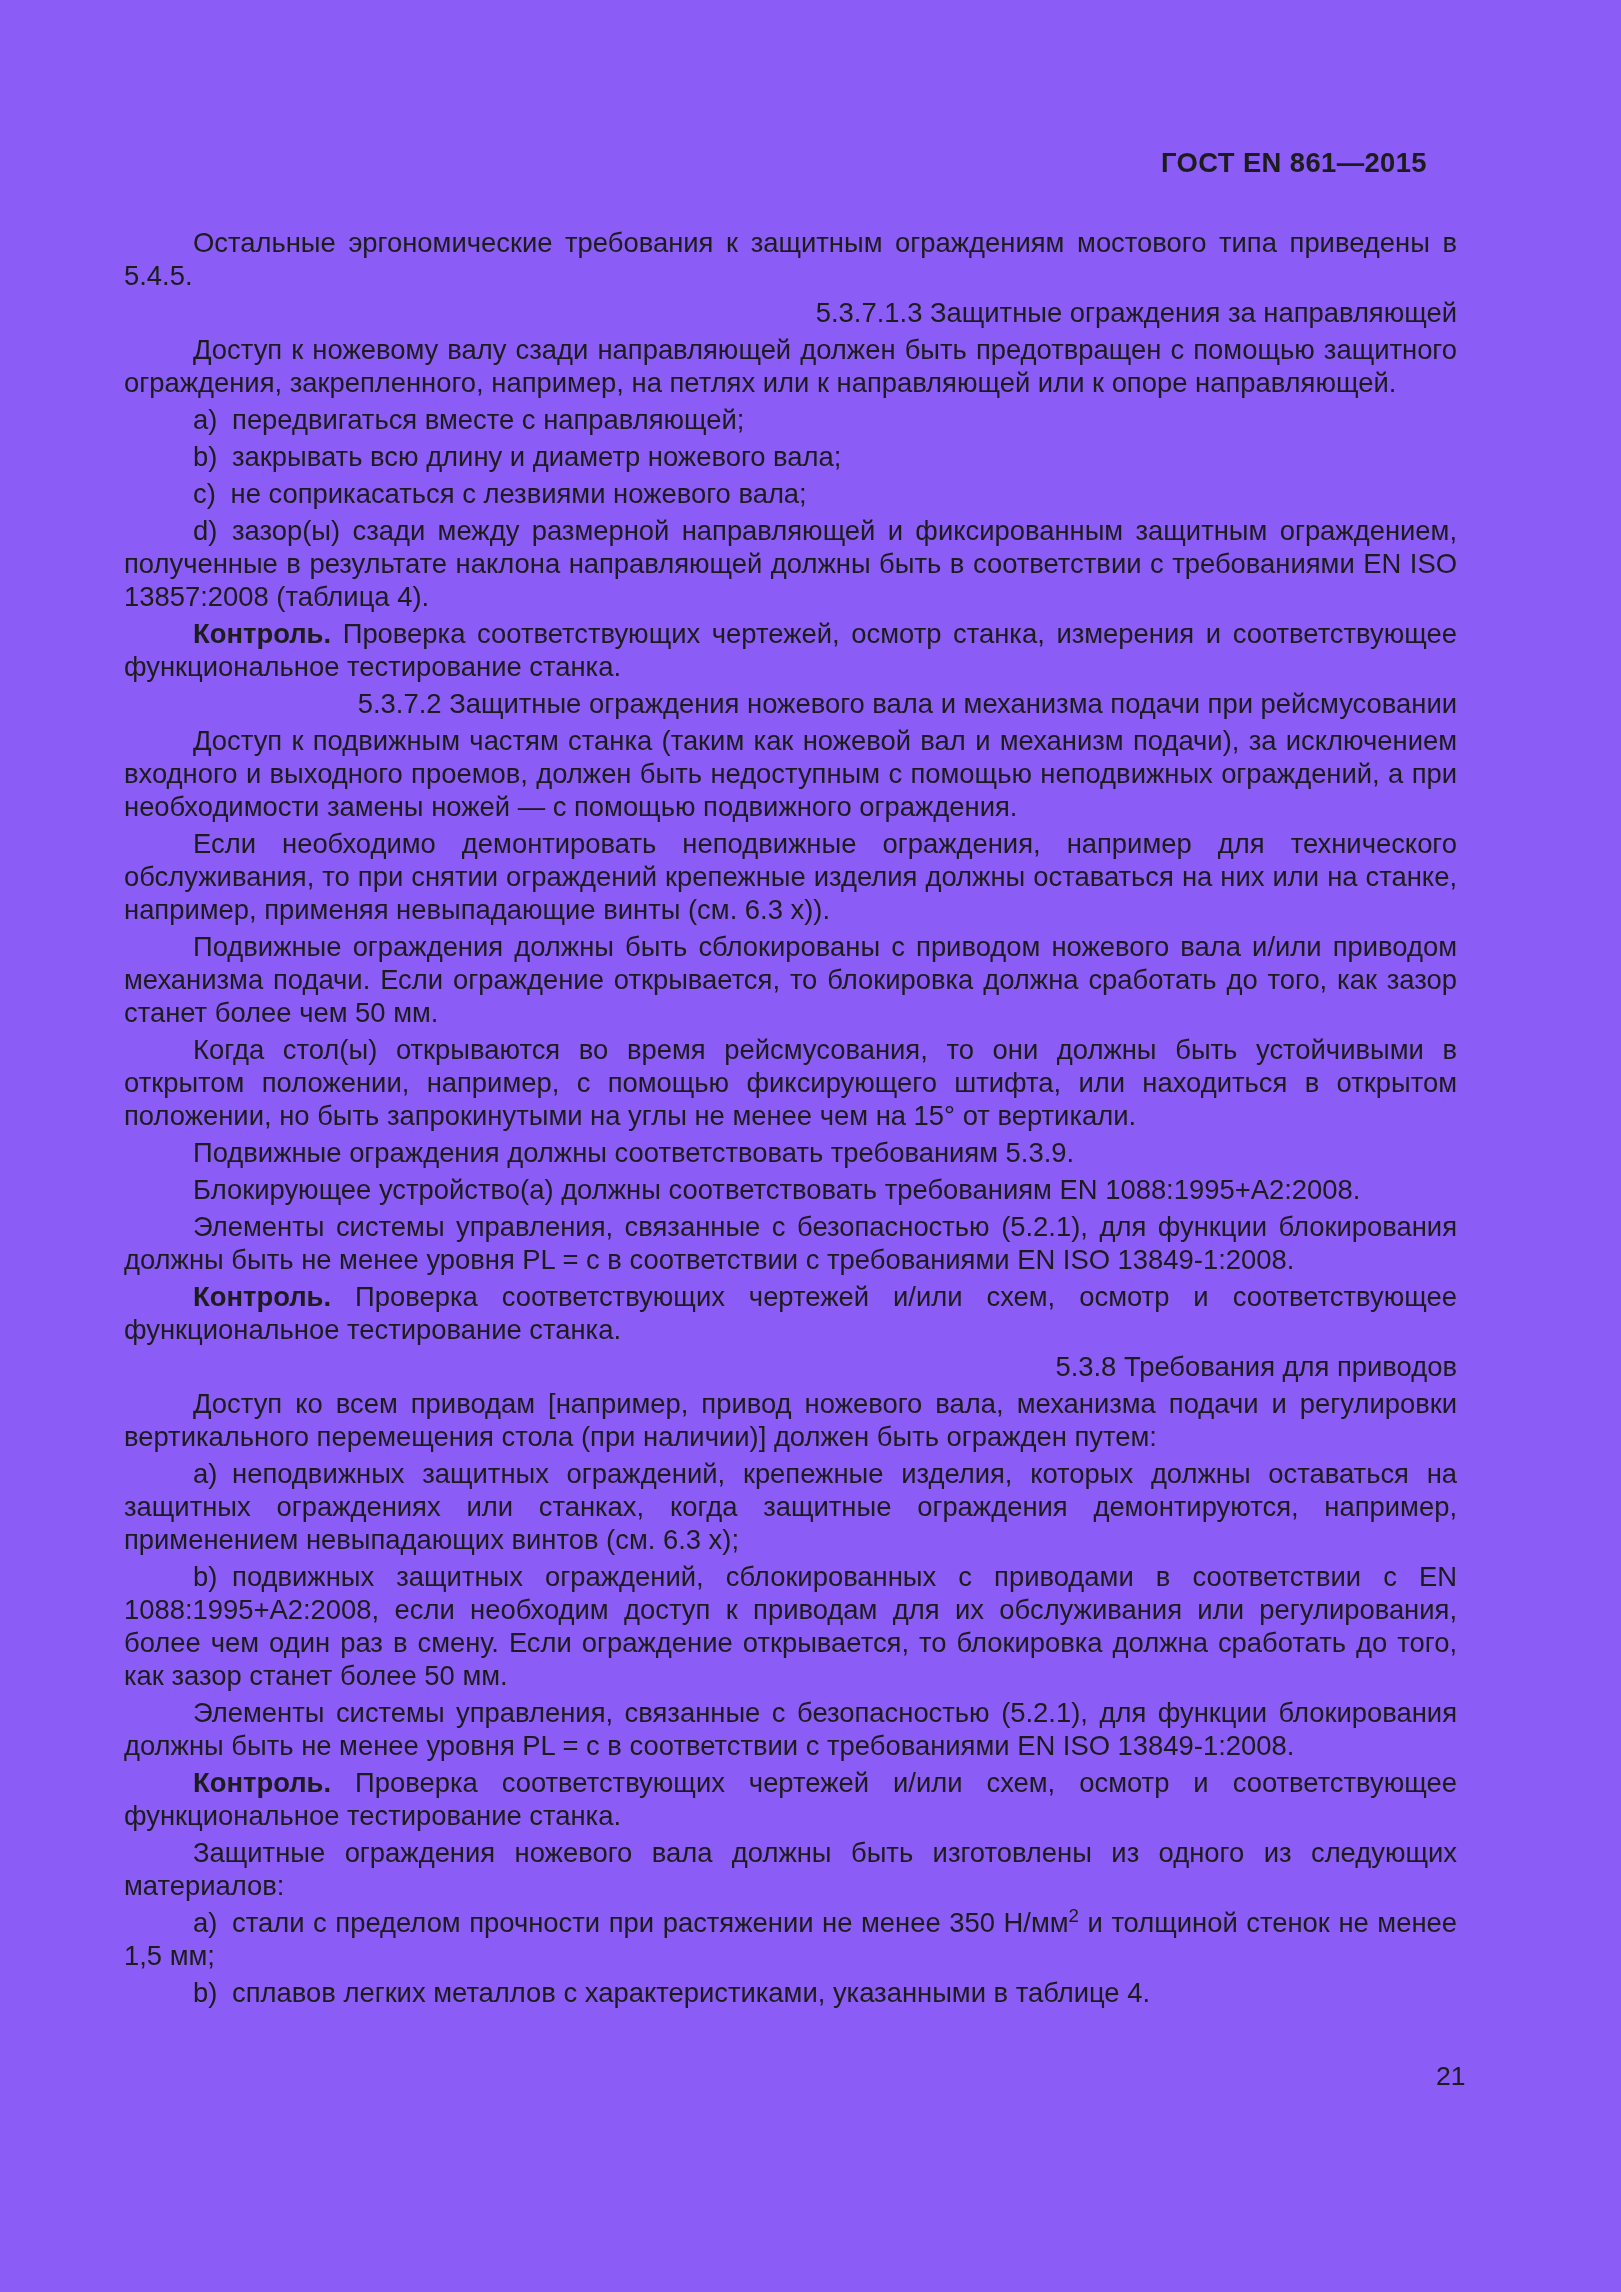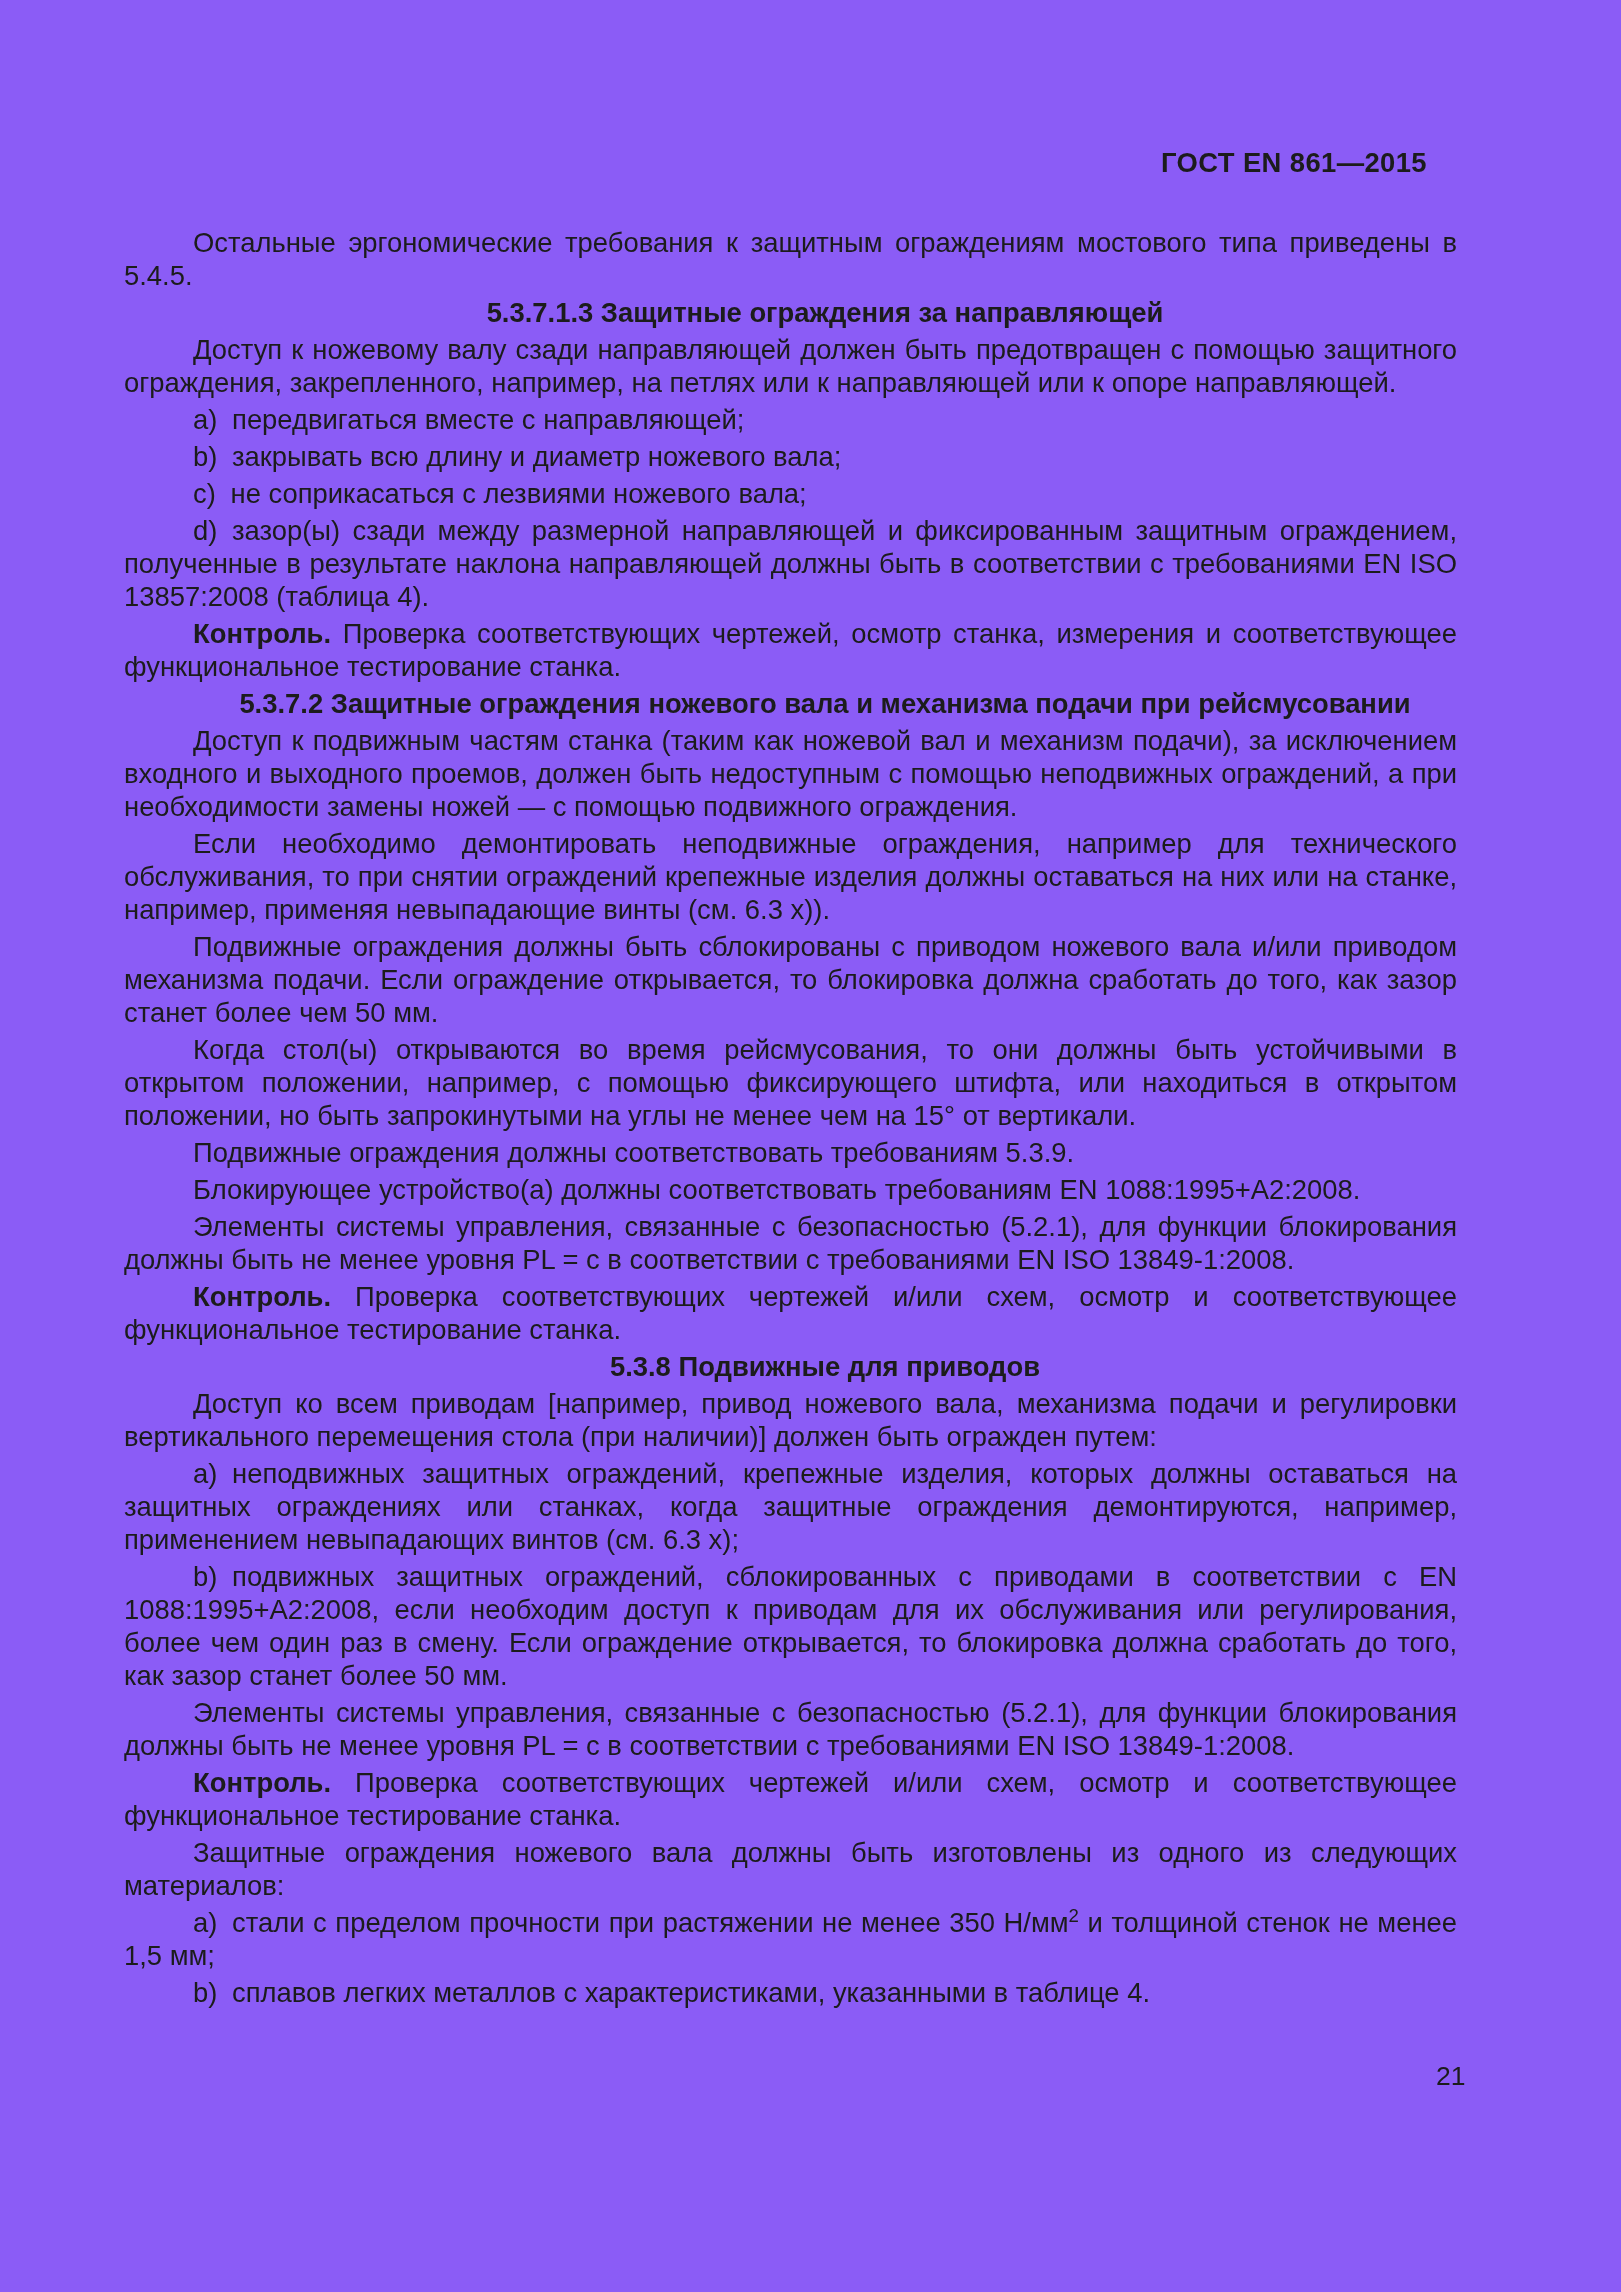--- a/index.html
+++ b/index.html
@@ -24,21 +24,21 @@
   .content {
     position: absolute;
     left: 120px;
     top: 222px;
     width: 1341px;
     font-size: 27.4px;
     line-height: 33px;
     text-align: justify;
   }
   .para { margin: 4px; text-indent: 69px; }
-  .heading { font-weight: bold; text-align: center; }
+  .heading { font-weight: normal; text-align: right; }
   .bold { font-weight: bold; }
   .marker { padding-right: 14.7px; }
   sup {
     font-size: 68%;
     line-height: 0;
     vertical-align: super;
   }
   .page-number {
     position: absolute;
     top: 2061px;
@@ -85,21 +85,21 @@
     <p class="para">Когда стол(ы) открываются во время рейсмусования, то они должны быть устойчивыми в открытом положении, например, с помощью фиксирующего штифта, или находиться в открытом положении, но быть запрокинутыми на углы не менее чем на 15° от вертикали.</p>
 
     <p class="para">Подвижные ограждения должны соответствовать требованиям 5.3.9.</p>
 
     <p class="para">Блокирующее устройство(а) должны соответствовать требованиям EN 1088:1995+A2:2008.</p>
 
     <p class="para">Элементы системы управления, связанные с безопасностью (5.2.1), для функции блокирования должны быть не менее уровня PL = c в соответствии с требованиями EN ISO 13849-1:2008.</p>
 
     <p class="para"><span class="bold">Контроль.</span><span> Проверка соответствующих чертежей и/или схем, осмотр и соответствующее функциональное тестирование станка.</span></p>
 
-    <p class="para heading">5.3.8 Подвижные для приводов</p>
+    <p class="para heading">5.3.8 Требования для приводов</p>
 
     <p class="para">Доступ ко всем приводам [например, привод ножевого вала, механизма подачи и регулировки вертикального перемещения стола (при наличии)] должен быть огражден путем:</p>
 
     <p class="para"><span class="marker">a)</span><span>неподвижных защитных ограждений, крепежные изделия, которых должны оставаться на защитных ограждениях или станках, когда защитные ограждения демонтируются, например, применением невыпадающих винтов (см. 6.3 x);</span></p>
 
     <p class="para"><span class="marker">b)</span><span>подвижных защитных ограждений, сблокированных с приводами в соответствии с EN 1088:1995+A2:2008, если необходим доступ к приводам для их обслуживания или регулирования, более чем один раз в смену. Если ограждение открывается, то блокировка должна сработать до того, как зазор станет более 50 мм.</span></p>
 
     <p class="para">Элементы системы управления, связанные с безопасностью (5.2.1), для функции блокирования должны быть не менее уровня PL = c в соответствии с требованиями EN ISO 13849-1:2008.</p>
 
     <p class="para"><span class="bold">Контроль.</span><span> Проверка соответствующих чертежей и/или схем, осмотр и соответствующее функциональное тестирование станка.</span></p>

